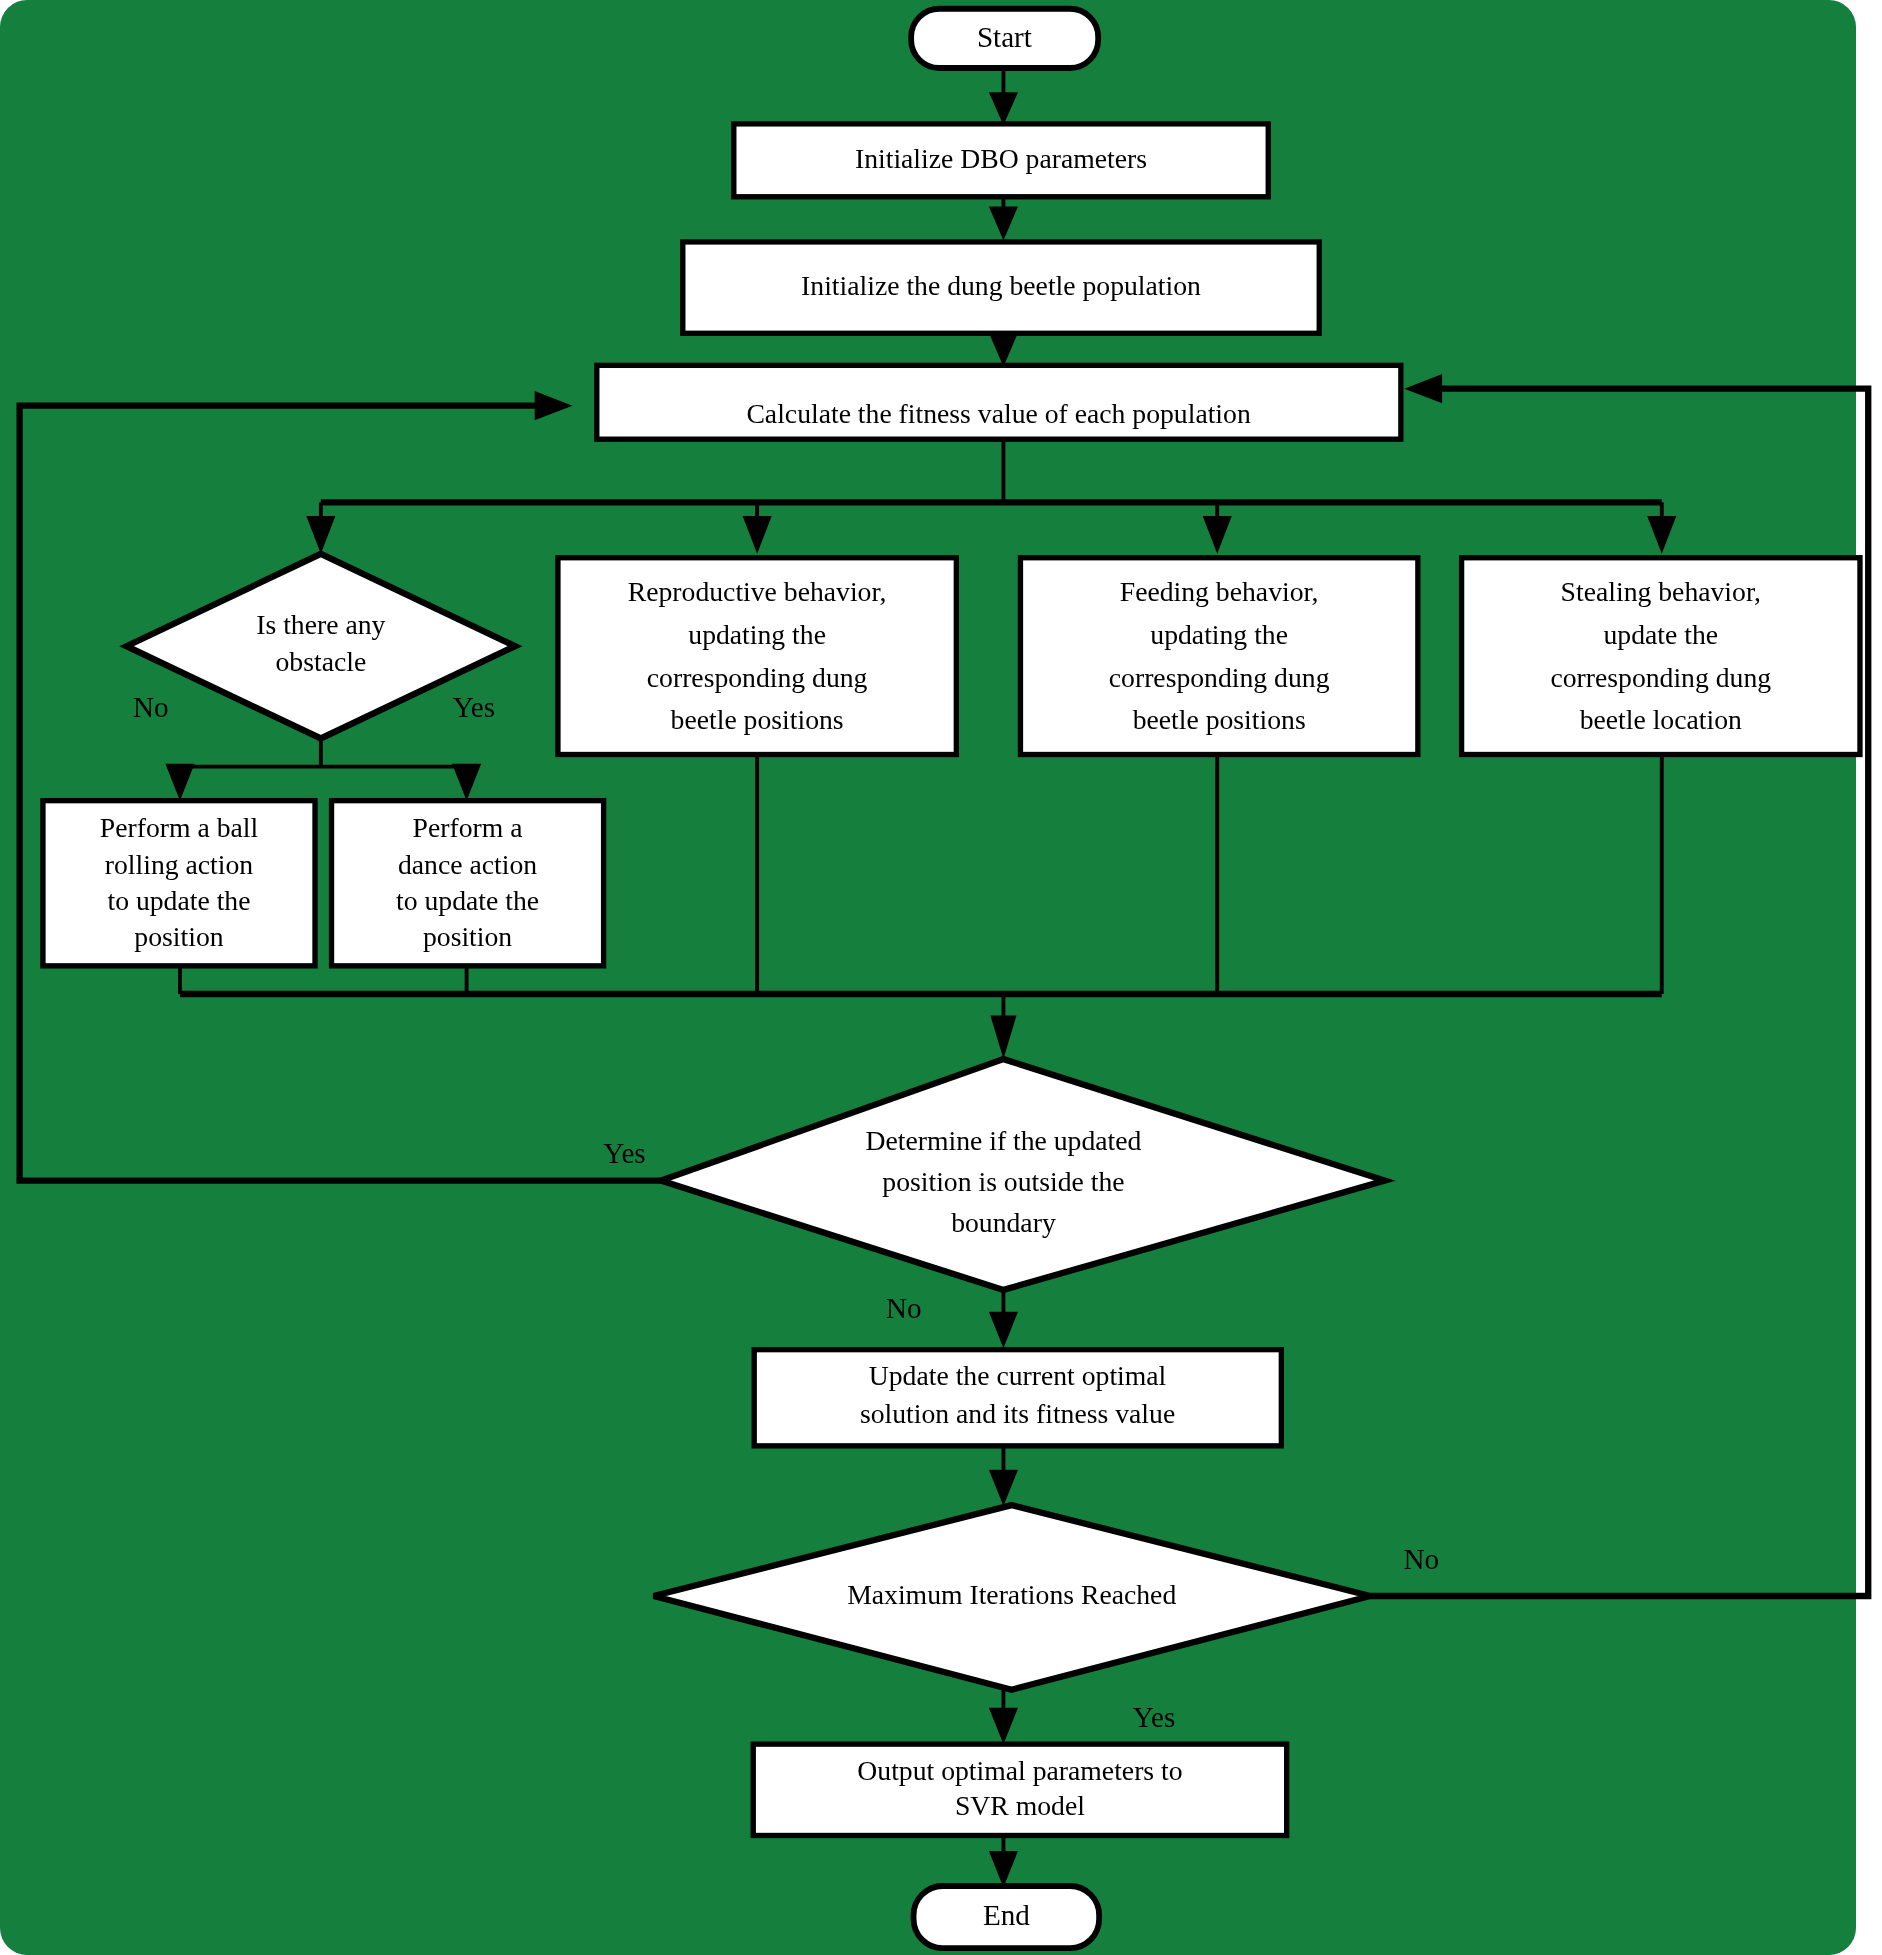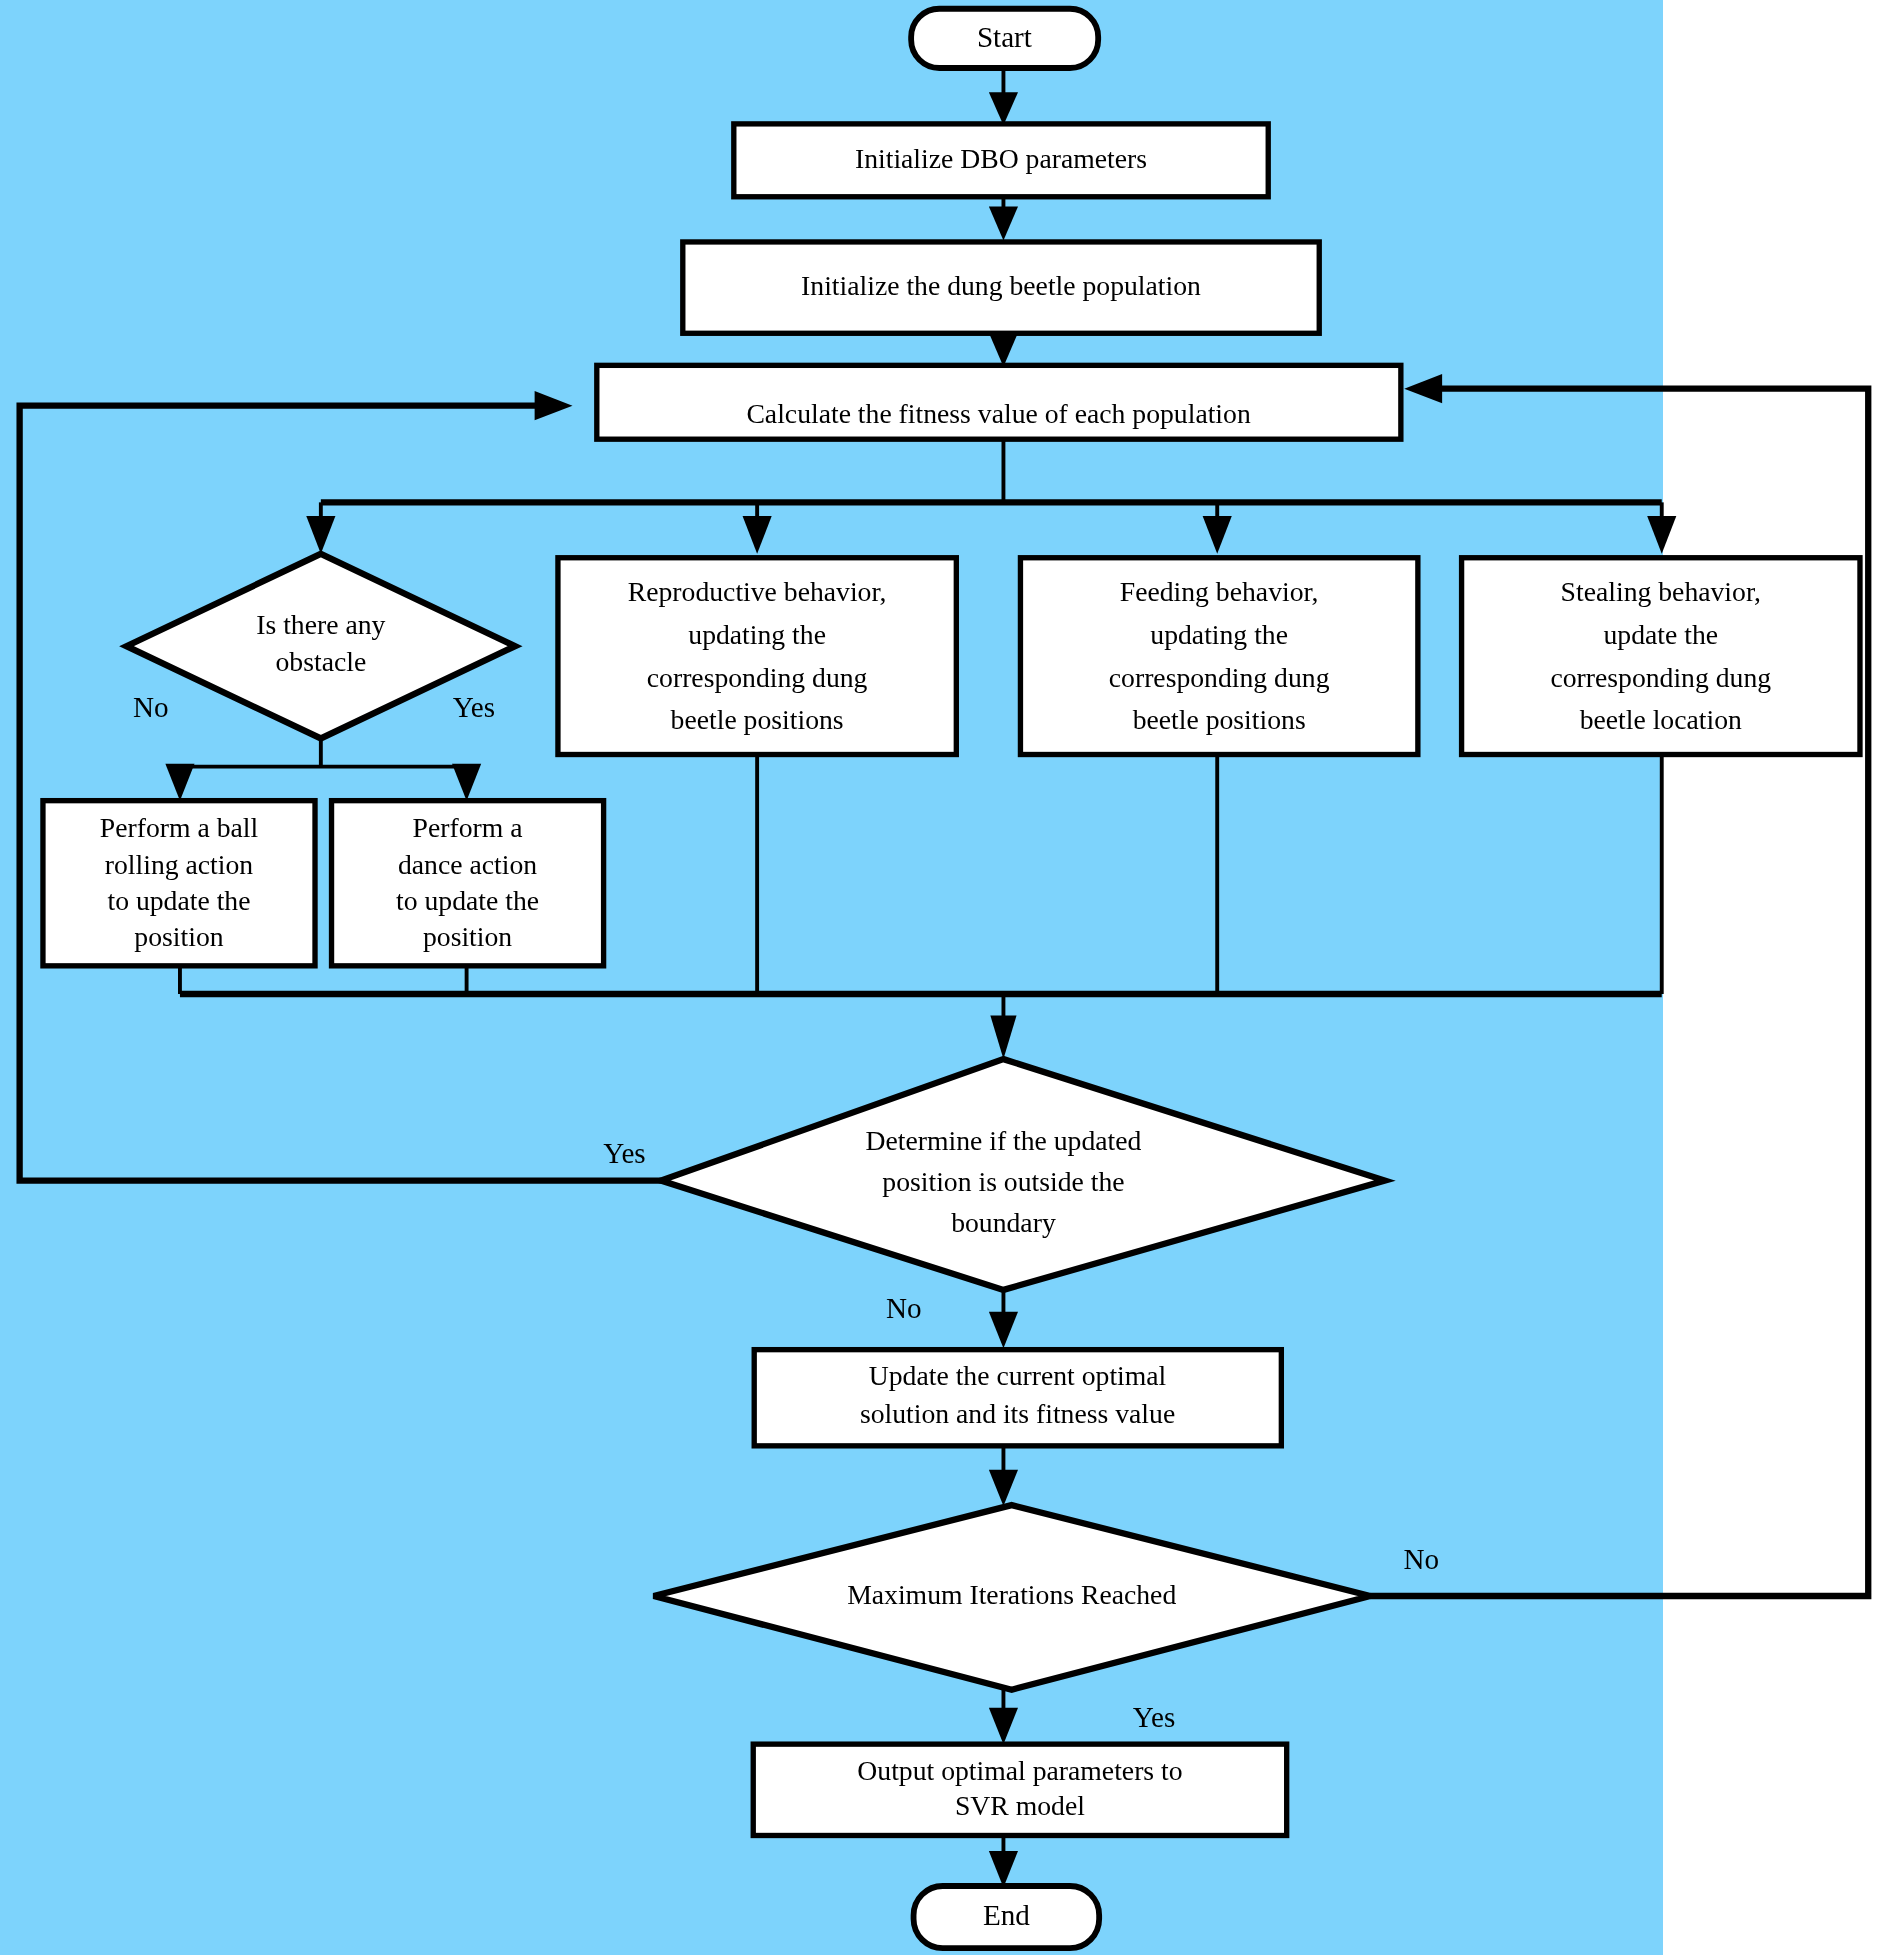--- a/index.html
+++ b/index.html
@@ -1,25 +1,26 @@
 <!DOCTYPE html>
 <html style="font-size:7.8px"><head>
 <meta charset="utf-8">
 <style>
   html, body {
     margin: 0;
     padding: 0;
     background: #ffffff;
   }
   #flowchart-root {
-    width: 1663px;
+    width: 1856px;
     height: 1955px;
     position: relative;
-    background: #7dd3fc;
+    background: #15803d;
     font-family: "Liberation Serif", "DejaVu Serif", serif;
+    border-radius: 27px;
   }
   svg#flow-svg {
     display: block;
     width: 1883px;
     height: 1955px;
   }
   .node-shape {
     fill: #ffffff;
     stroke: #000000;
   }

